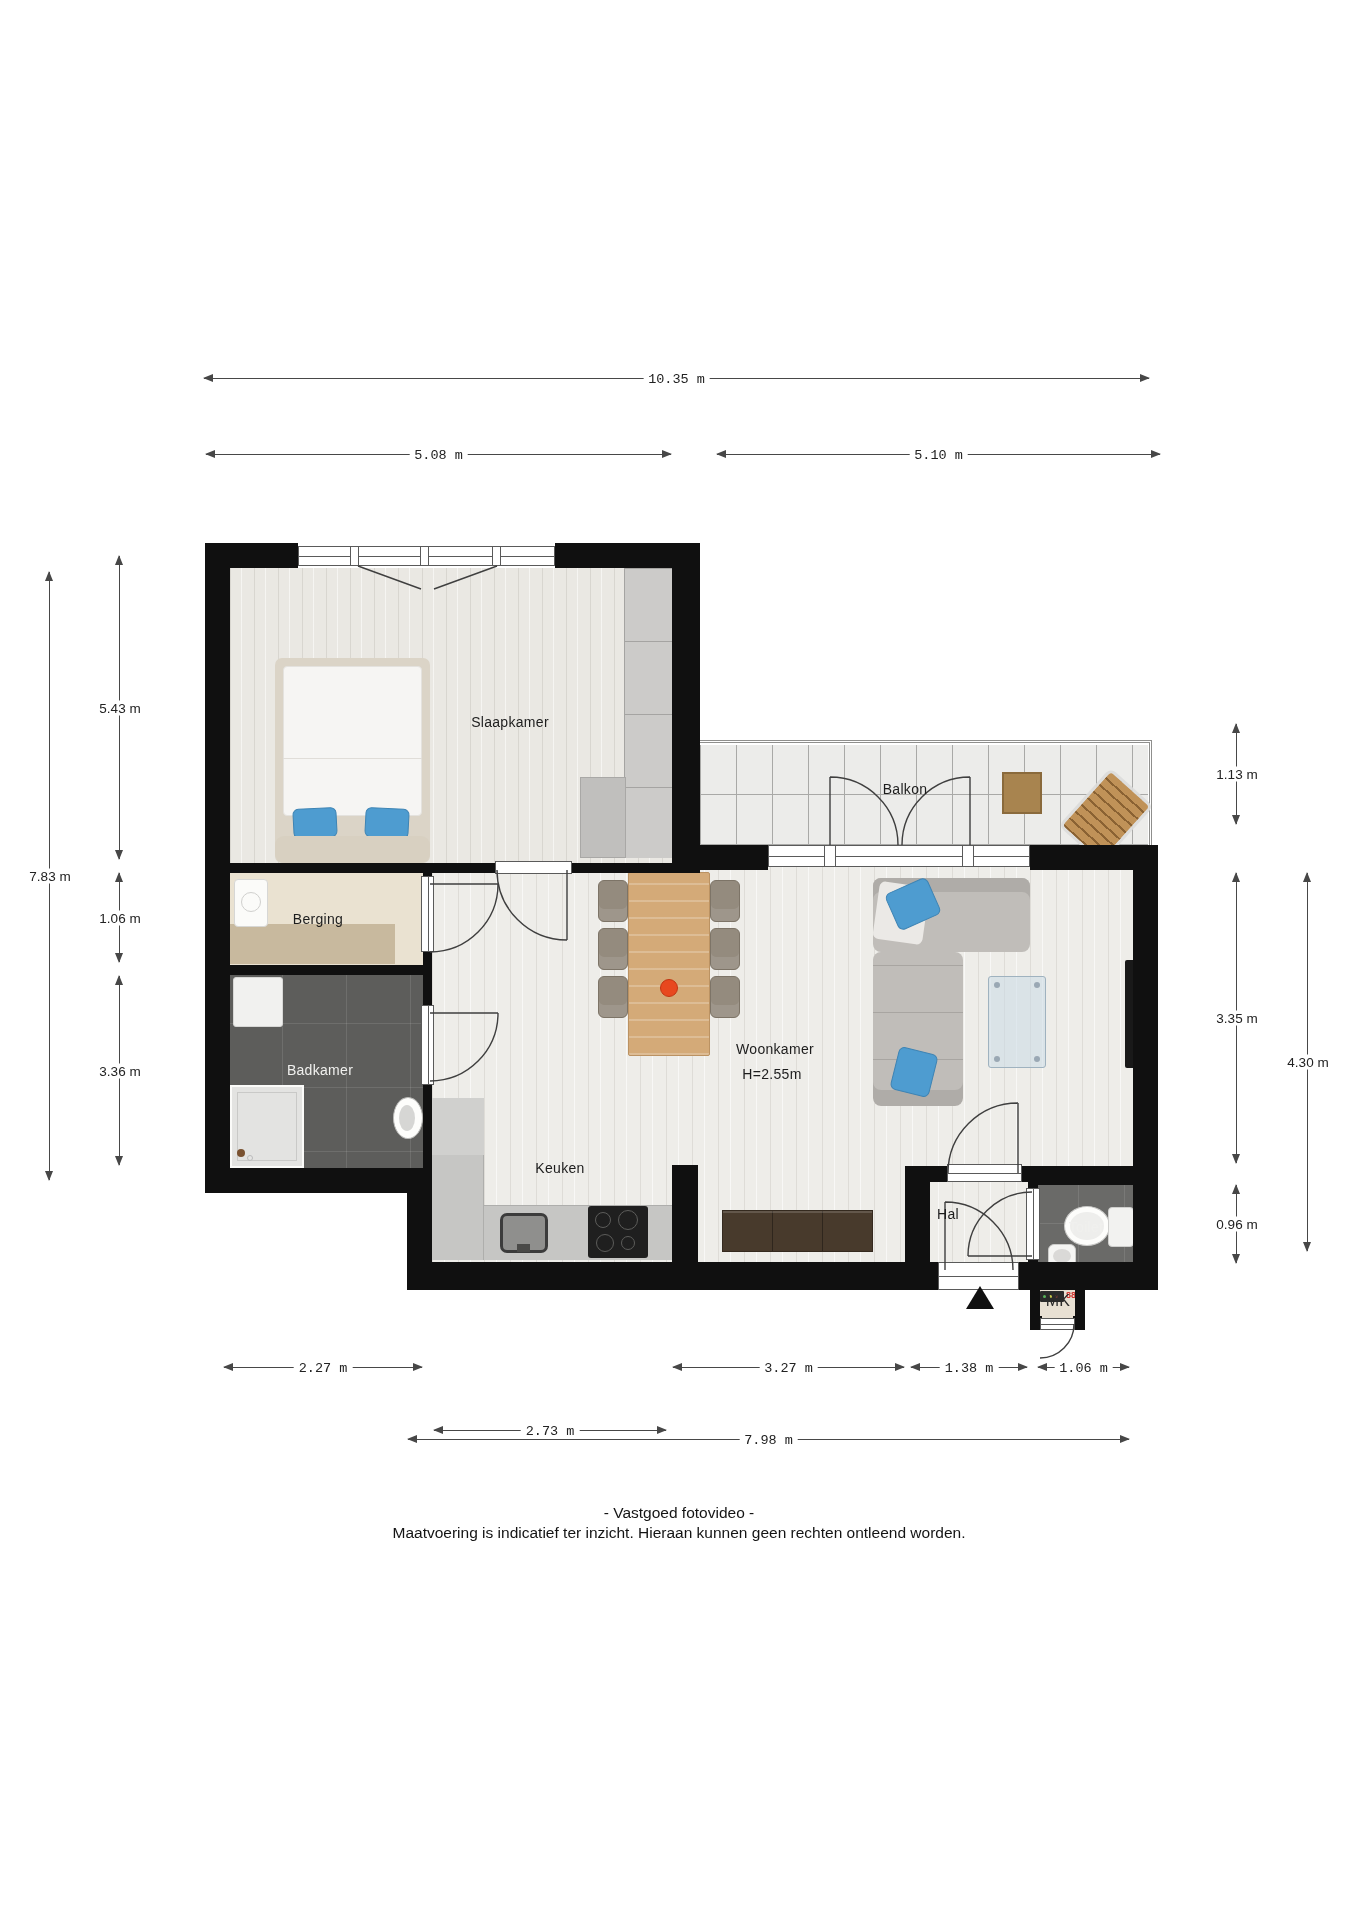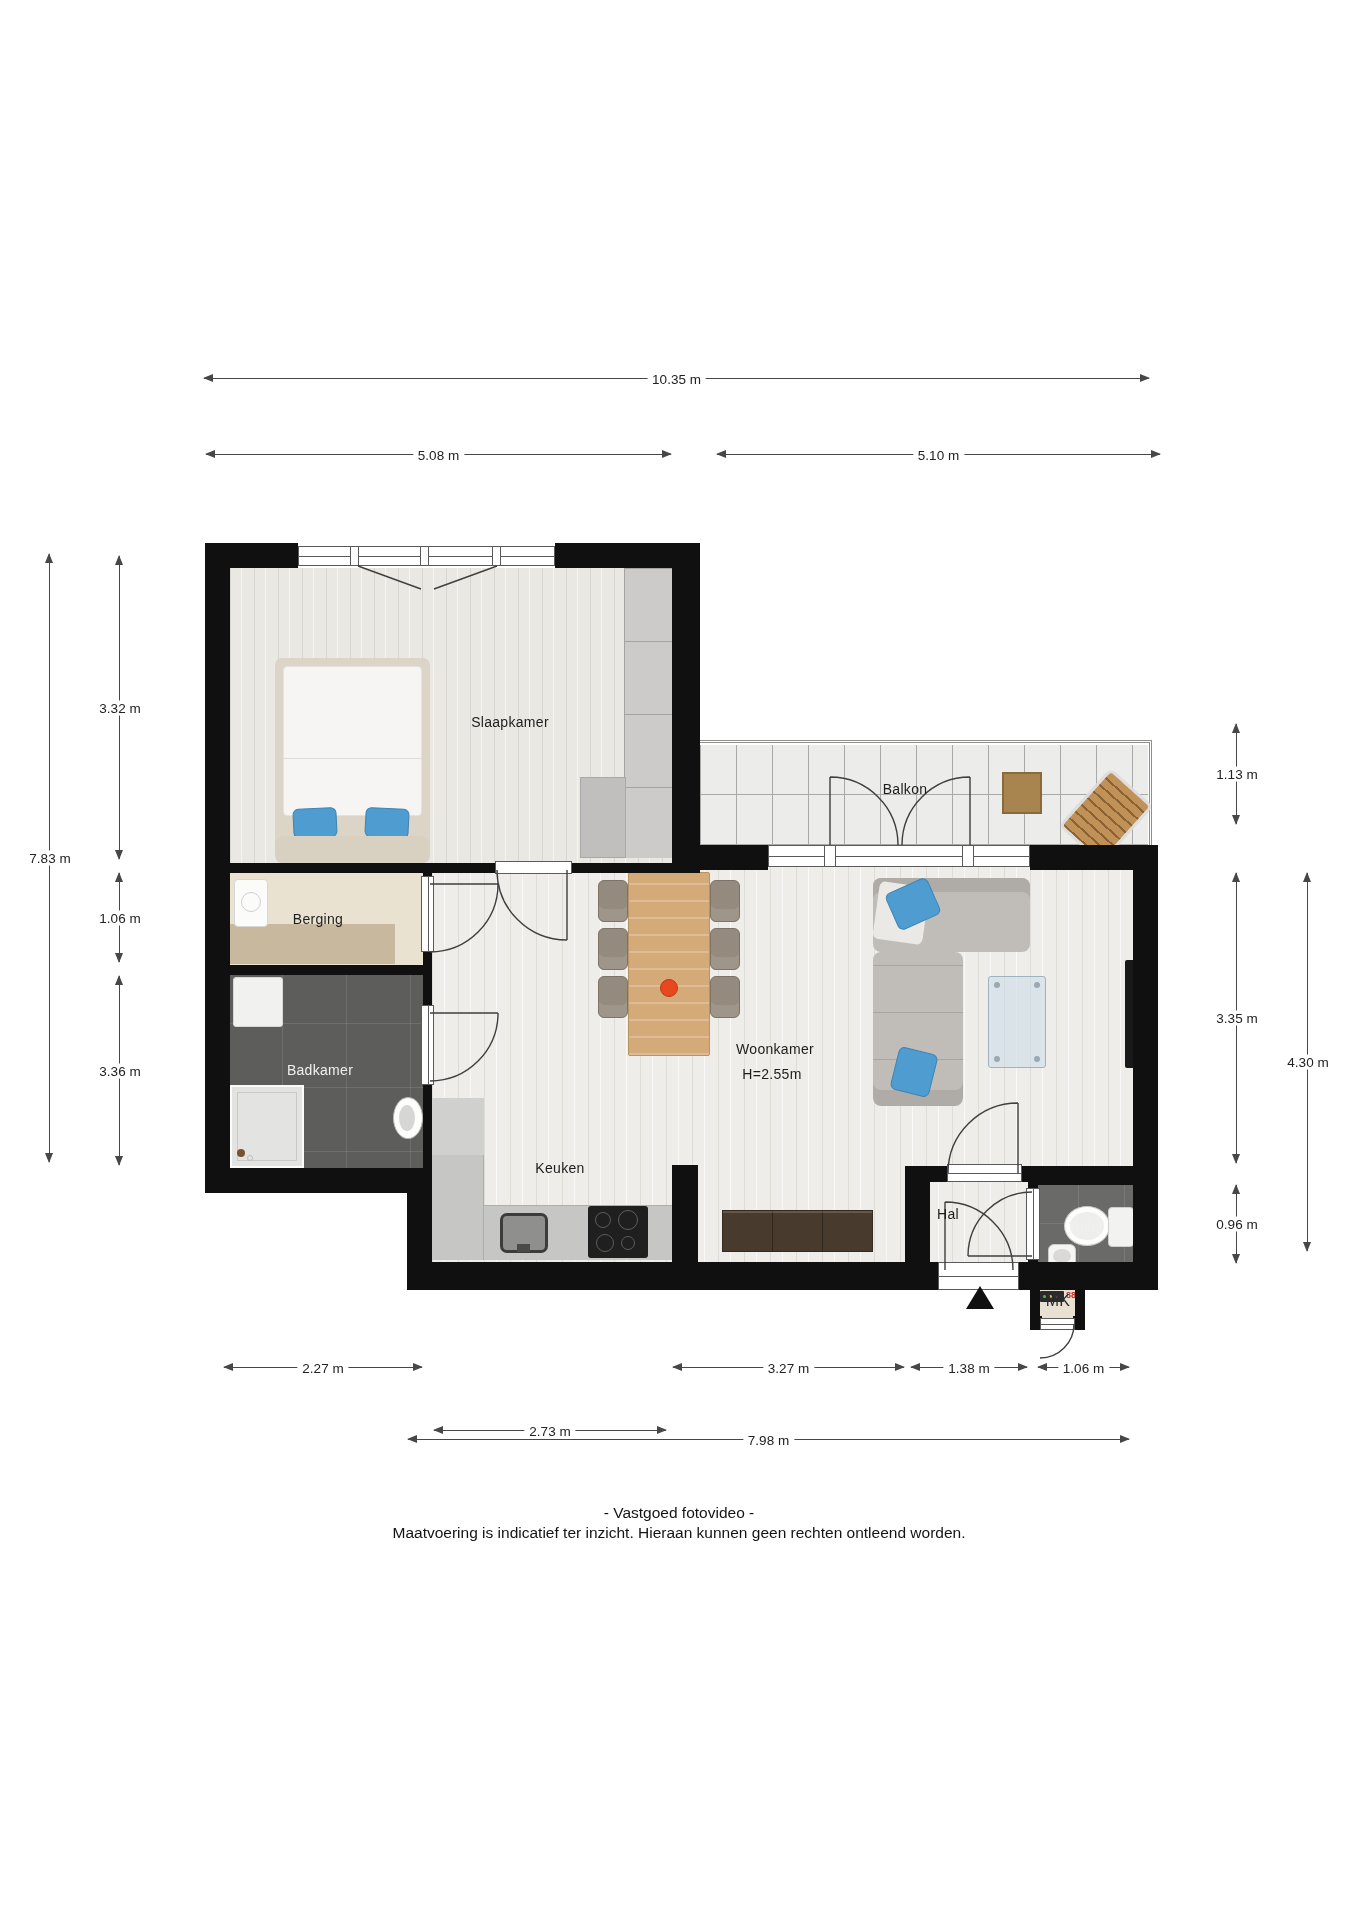--- a/index.html
+++ b/index.html
@@ -25,21 +25,21 @@
     background-image:repeating-linear-gradient(90deg,#a9a9a7 0 1px,transparent 1px 36px),repeating-linear-gradient(0deg,#a9a9a7 0 1px,transparent 1px 50px);}
   .rail{position:absolute;border-top:3px double #8f8f8d;border-right:3px double #8f8f8d;}
   
   .thr{position:absolute;background:#fff;border:1px solid #5a5a5a;}
   .thr-h:after{content:"";position:absolute;left:0;right:0;top:50%;height:1px;background:#5a5a5a;}
   .thr-v:after{content:"";position:absolute;top:0;bottom:0;left:50%;width:1px;background:#5a5a5a;}
   .mull{position:absolute;background:#fff;border:1px solid #5a5a5a;}
   
   .rl{position:absolute;transform:translate(-50%,-50%);font-size:14px;color:#1d1d1d;white-space:nowrap;letter-spacing:.3px;}
   
-  .dimh{position:absolute;height:14px;}
+  .dimh{position:absolute;height:14px;font-family:Liberation Mono, monospace;}
   .dimh .ln{position:absolute;left:1px;right:1px;top:6px;height:1px;background:#474747;}
   .dimh:before{content:"";position:absolute;left:0;top:2px;width:0;height:0;
     border-top:4px solid transparent;border-bottom:4px solid transparent;border-right:10px solid #474747;}
   .dimh:after{content:"";position:absolute;right:0;top:2px;width:0;height:0;
     border-top:4px solid transparent;border-bottom:4px solid transparent;border-left:10px solid #474747;}
   .dimv{position:absolute;width:14px;}
   .dimv .ln{position:absolute;top:1px;bottom:1px;left:6px;width:1px;background:#474747;}
   .dimv:before{content:"";position:absolute;top:0;left:2px;width:0;height:0;
     border-left:4px solid transparent;border-right:4px solid transparent;border-bottom:10px solid #474747;}
   .dimv:after{content:"";position:absolute;bottom:0;left:2px;width:0;height:0;
@@ -242,27 +242,27 @@
   </div>
   <div class="dimh" style="left:205px;top:448px;width:467px">
     <span class="ln"></span>
       <span class="lb">5.08 m</span>
   </div>
   <div class="dimh" style="left:716px;top:448px;width:445px">
     <span class="ln"></span>
       <span class="lb">5.10 m</span>
   </div>
 
-  <div class="dimv" style="left:43px;top:553px;height:610px">
+  <div class="dimv" style="left:43px;top:571px;height:610px">
     <span class="ln"></span>
       <span class="lb">7.83 m</span>
   </div>
   <div class="dimv" style="left:113px;top:555px;height:305px">
     <span class="ln"></span>
-      <span class="lb">3.32 m</span>
+      <span class="lb">5.43 m</span>
   </div>
   <div class="dimv" style="left:113px;top:872px;height:91px">
     <span class="ln"></span>
       <span class="lb">1.06 m</span>
   </div>
   <div class="dimv" style="left:113px;top:975px;height:191px">
     <span class="ln"></span>
       <span class="lb">3.36 m</span>
   </div>
 

